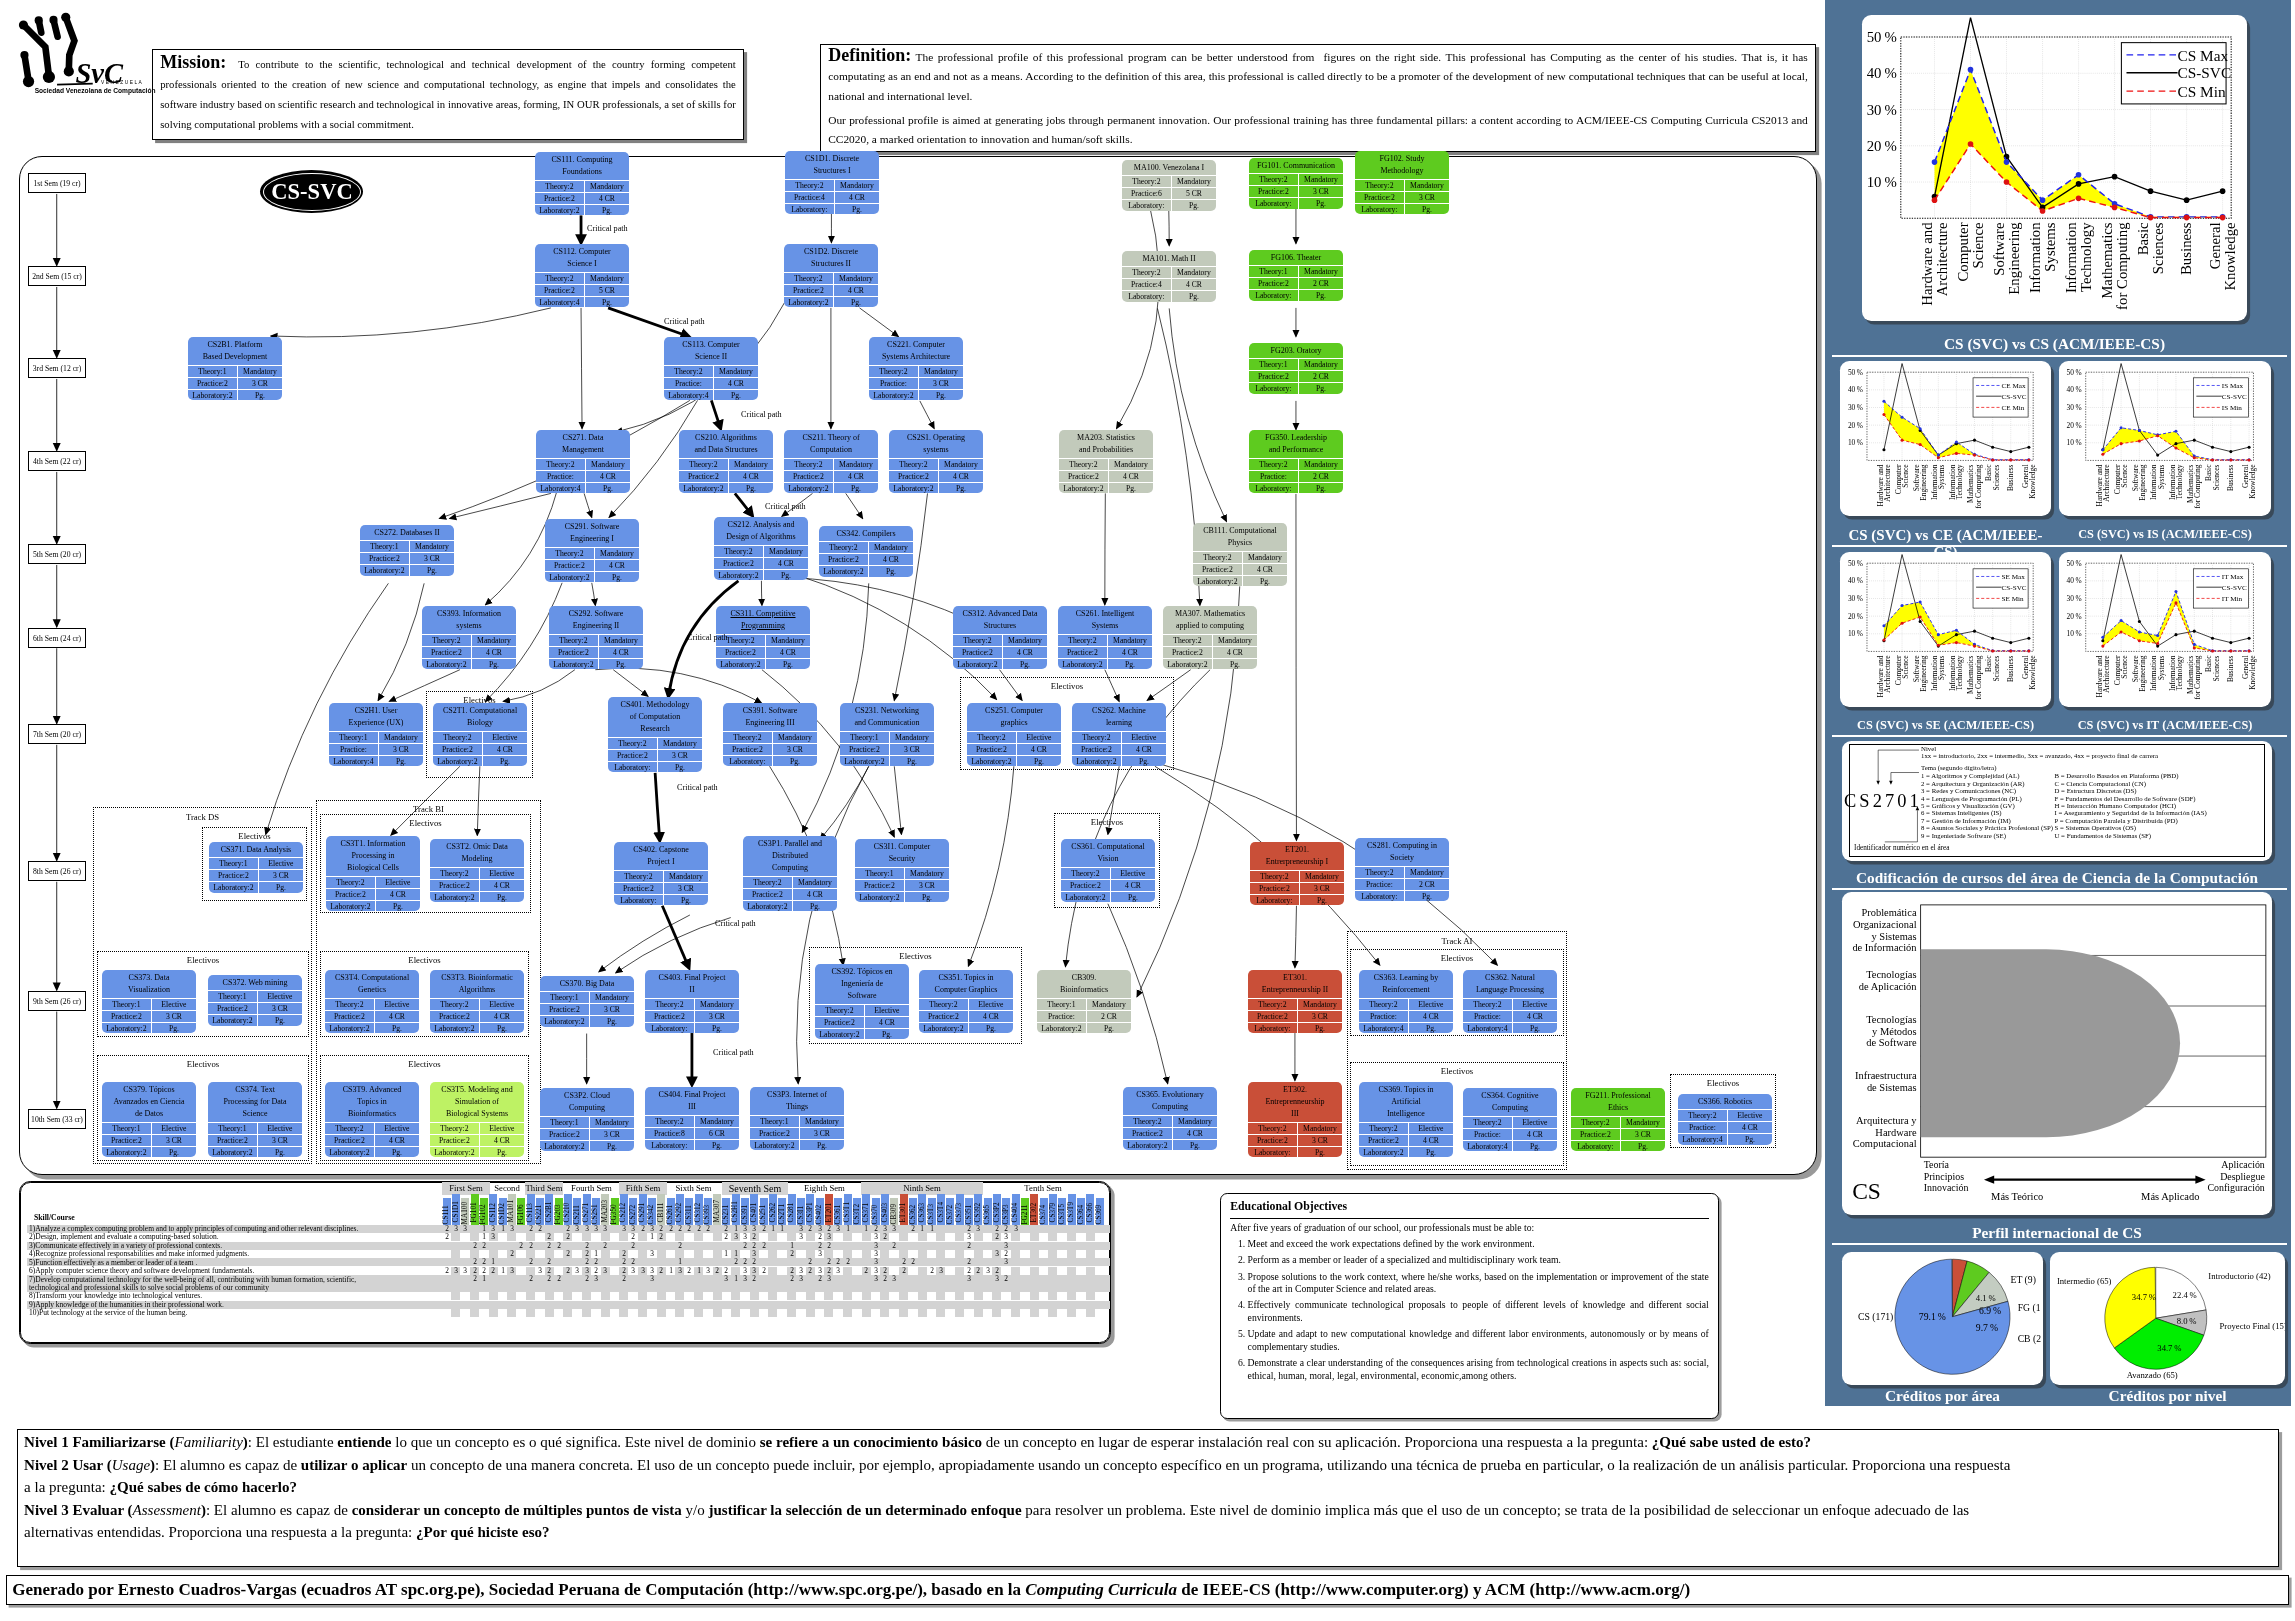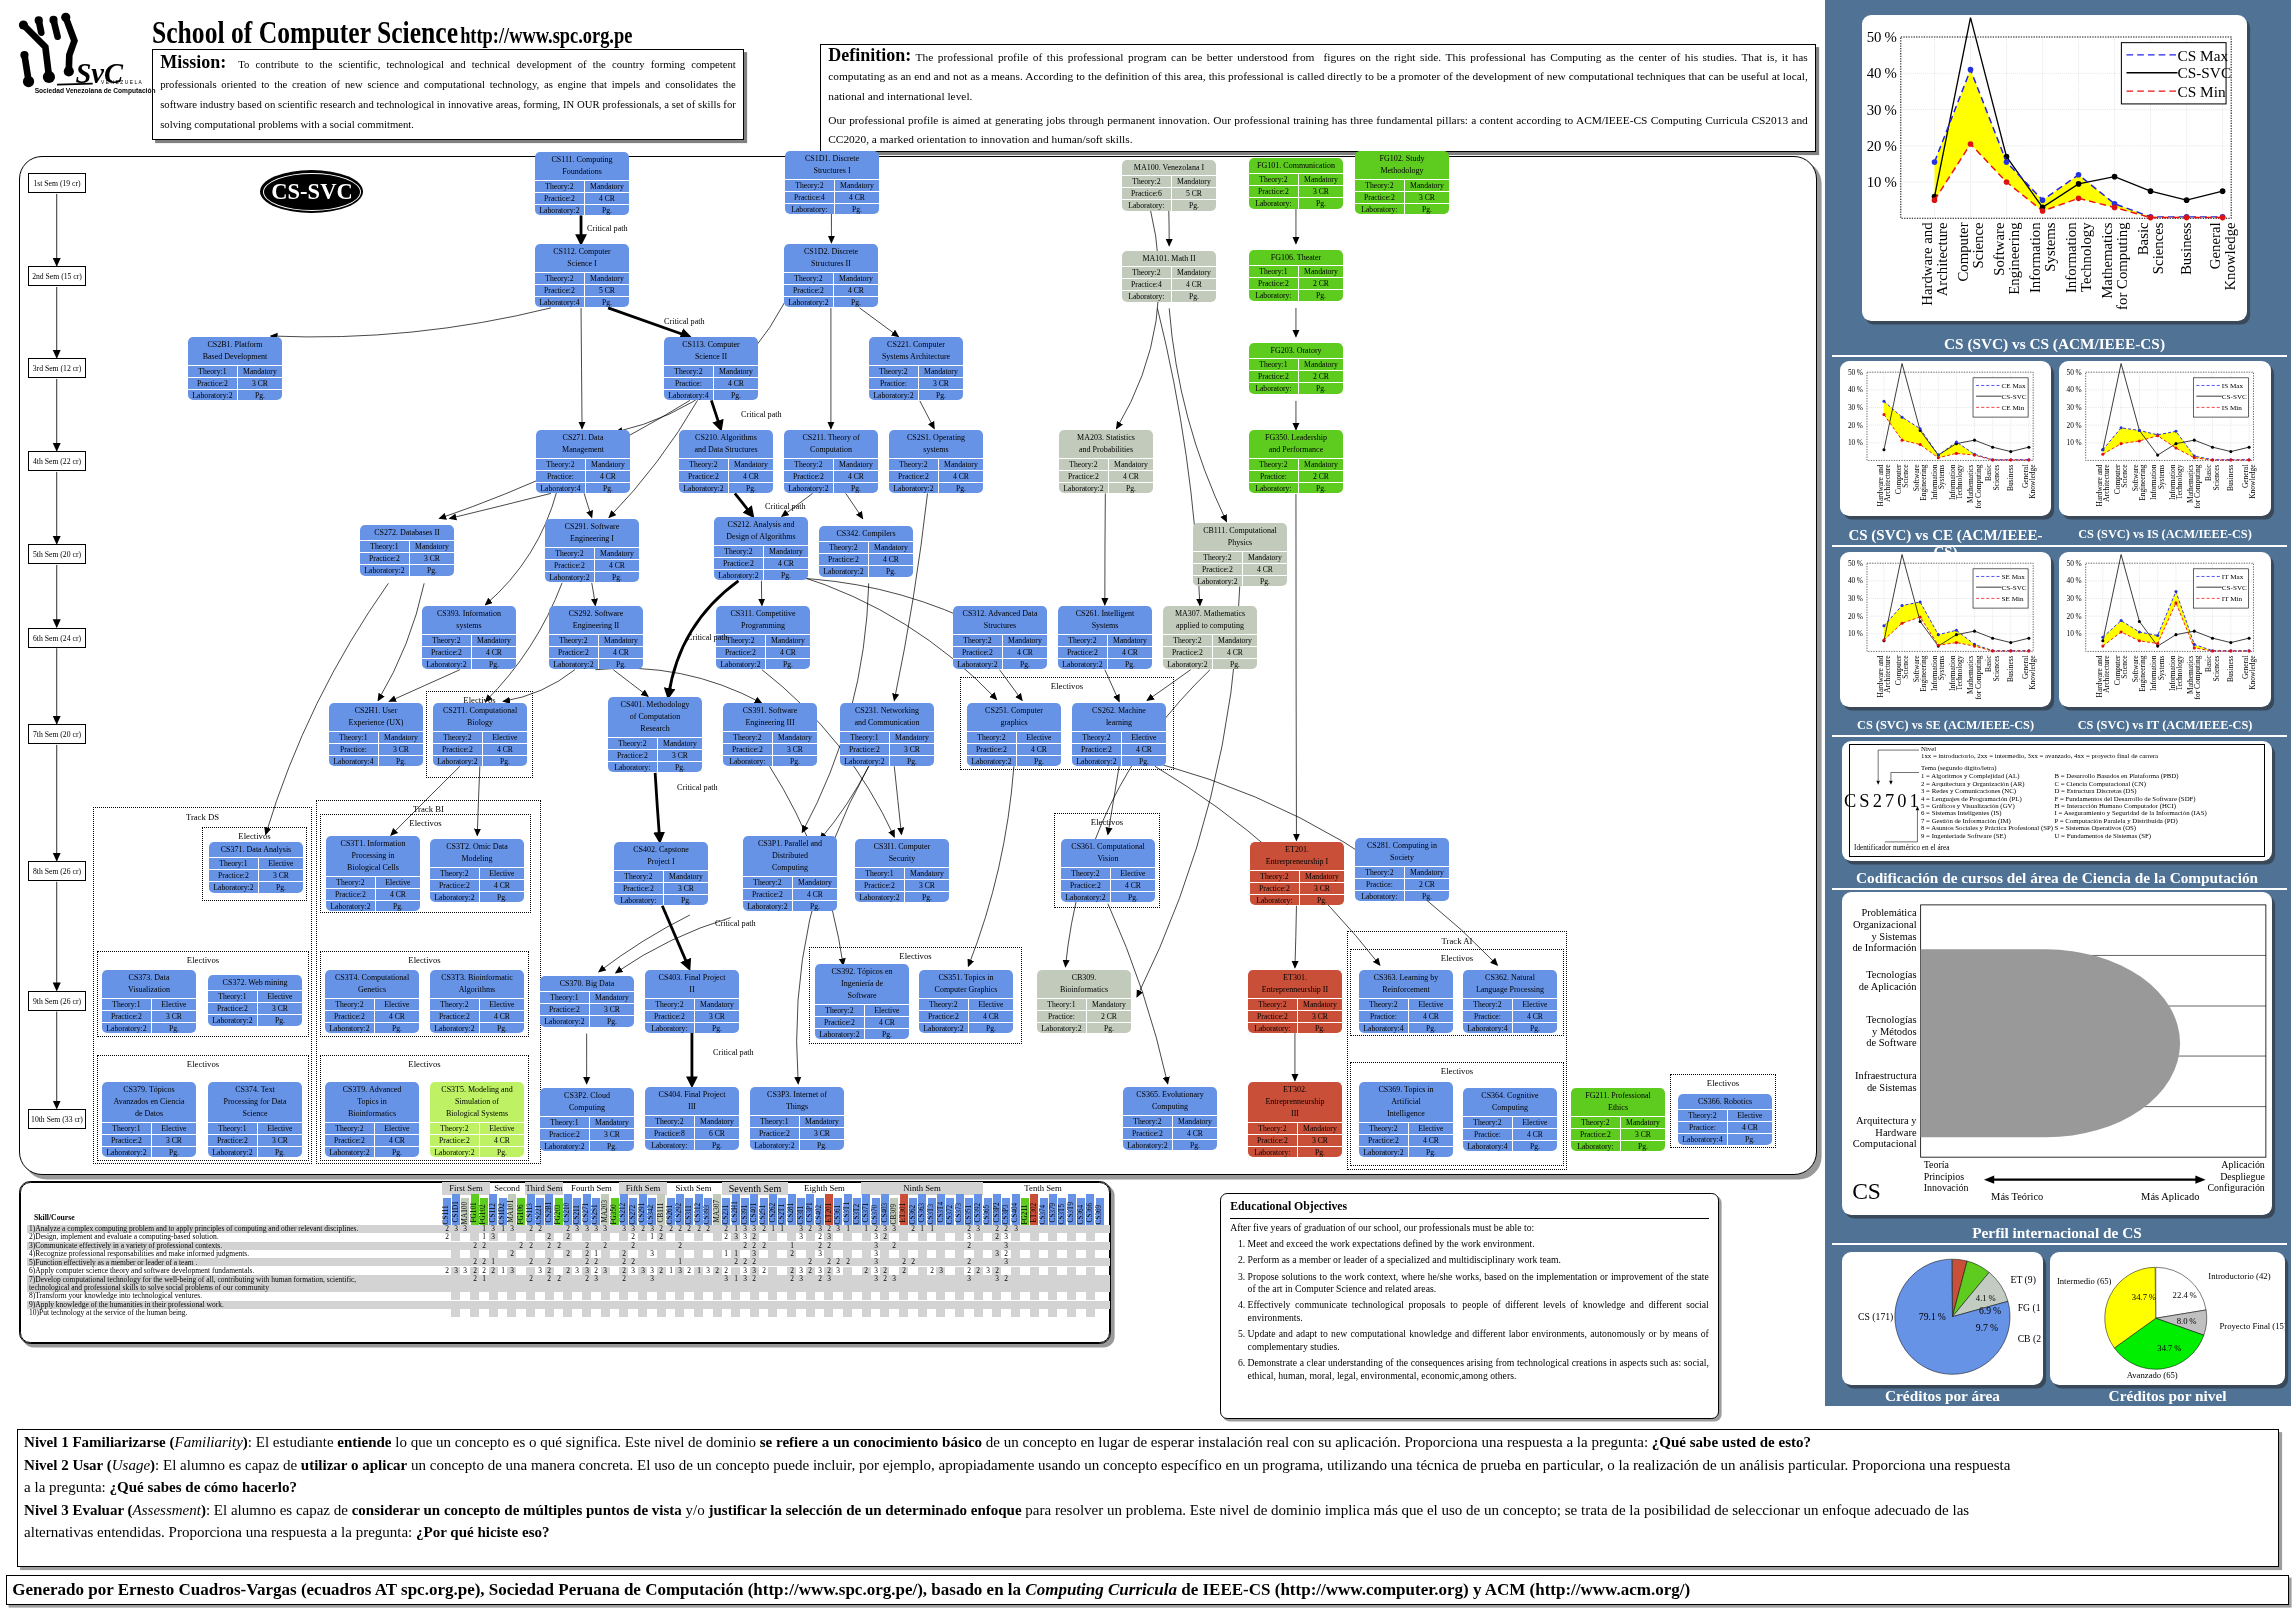--- a/index.html
+++ b/index.html
@@ -35,21 +35,20 @@
 <circle cx="48" cy="108" r="8"></circle>
 <circle cx="56" cy="160" r="11"></circle>
         <circle cx="96" cy="151" r="12"></circle>
         <circle cx="135" cy="140" r="10"></circle>
 </g>
 <text x="148" y="163" font-family="Liberation Serif" font-style="italic" font-weight="bold" font-size="56" fill="#000">SvC</text>
 <path d="M112,166 L182,164" stroke="#000" stroke-width="3"></path>
 <text x="198" y="165" font-family="Liberation Sans" font-size="9.5" letter-spacing="3" fill="#000">VENEZUELA</text>
 <text x="68" y="183" font-family="Liberation Sans" font-weight="bold" font-size="13" fill="#000">Sociedad Venezolana de Computación</text>
 </svg>
-<div class="abs" style="left:152px;top:14.3px;width:1176px;white-space:nowrap;"><span style="display:inline-block;font-size:32px;font-weight:bold;transform:scaleX(0.80);transform-origin:0 0;">School of Computer Science <span style="font-size:23px;">http://www.spc.org.pe</span></span></div>
 <div class="abs" style="left:152px;top:49px;width:592px;height:91px;border:1px solid #000;box-shadow:3.1px 3.1px 0 rgba(60,60,60,0.65);background:#fff;padding:2px 7.2px;font-size:10.7px;text-align:justify;line-height:20px;">
 <span style="font-size:18px;font-weight:bold;">Mission:</span>&nbsp; To contribute to the scientific, technological and technical development of the country forming competent professionals oriented to the creation of new science and computational technology, as engine that impels and consolidates the software industry based on scientific research and technological in innovative areas, forming, IN OUR professionals, a set of skills for solving computational problems with a social commitment.
 </div>
 <div class="abs" style="left:820px;top:44px;width:996px;height:108px;border:1px solid #000;box-shadow:3.1px 3.1px 0 rgba(60,60,60,0.65);background:#fff;padding:1px 7.2px;font-size:11.4px;text-align:justify;line-height:19.4px;">
 <div><span style="font-size:18px;font-weight:bold;">Definition:</span> The professional profile of this professional program can be better understood from&nbsp; figures on the right side. This professional has Computing as the center of his studies. That is, it has computating as an end and not as a means. According to the definition of this area, this professional is called directly to be a promoter of the development of new computational techniques that can be useful at local, national and international level.</div>
 <div style="margin-top:4.6px;">Our professional profile is aimed at generating jobs through permanent innovation. Our professional training has three fundamental pillars: a content according to ACM/IEEE-CS Computing Curricula CS2013 and CC2020, a marked orientation to innovation and human/soft skills.</div>
 </div>
 
 <div class="abs" style="left:19.4px;top:156px;width:1798px;height:1019px;border:1.3px solid #000;border-radius:23px;box-shadow:4.6px 4.6px 0 rgba(70,70,70,0.55);background:#fff;"></div>
 <div class="abs" style="left:260px;top:170px;width:103px;height:43px;background:#000;border-radius:50%;"></div>
@@ -659,21 +658,21 @@
             <td style="border-top:0.5px solid #fff;">4 CR</td>
           </tr>
 <tr>
             <td style="border-top:0.5px solid #fff;border-right:0.5px solid #fff;">Laboratory:2</td>
             <td style="border-top:0.5px solid #fff;">Pg.</td>
           </tr>
 </tbody>
       </table>
     </div>
     <div class="cbox" style="left:716px;top:606px;width:94px;height:63px;background:#6793e6;">
-<div class="ttl" style="height:28px;">CS311. Competitive<br>Programming</div>
+<div class="ttl" style="height:28px;text-decoration:underline;">CS311. Competitive<br>Programming</div>
 <table>
 <tbody>
           <tr>
             <td style="width:52.5%;border-top:0.5px solid #fff;border-right:0.5px solid #fff;">Theory:2</td>
             <td style="border-top:0.5px solid #fff;">Mandatory</td>
           </tr>
 <tr>
             <td style="border-top:0.5px solid #fff;border-right:0.5px solid #fff;">Practice:2</td>
             <td style="border-top:0.5px solid #fff;">4 CR</td>
           </tr>

